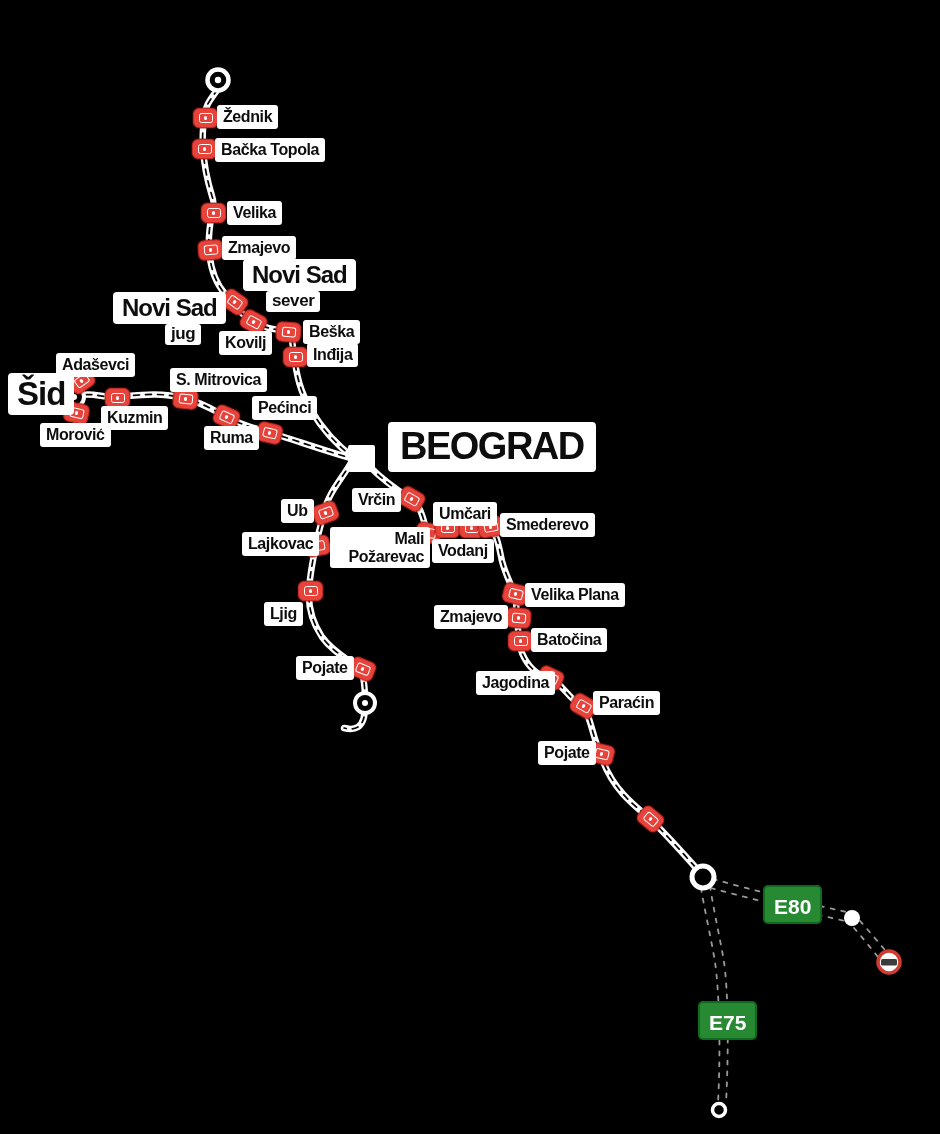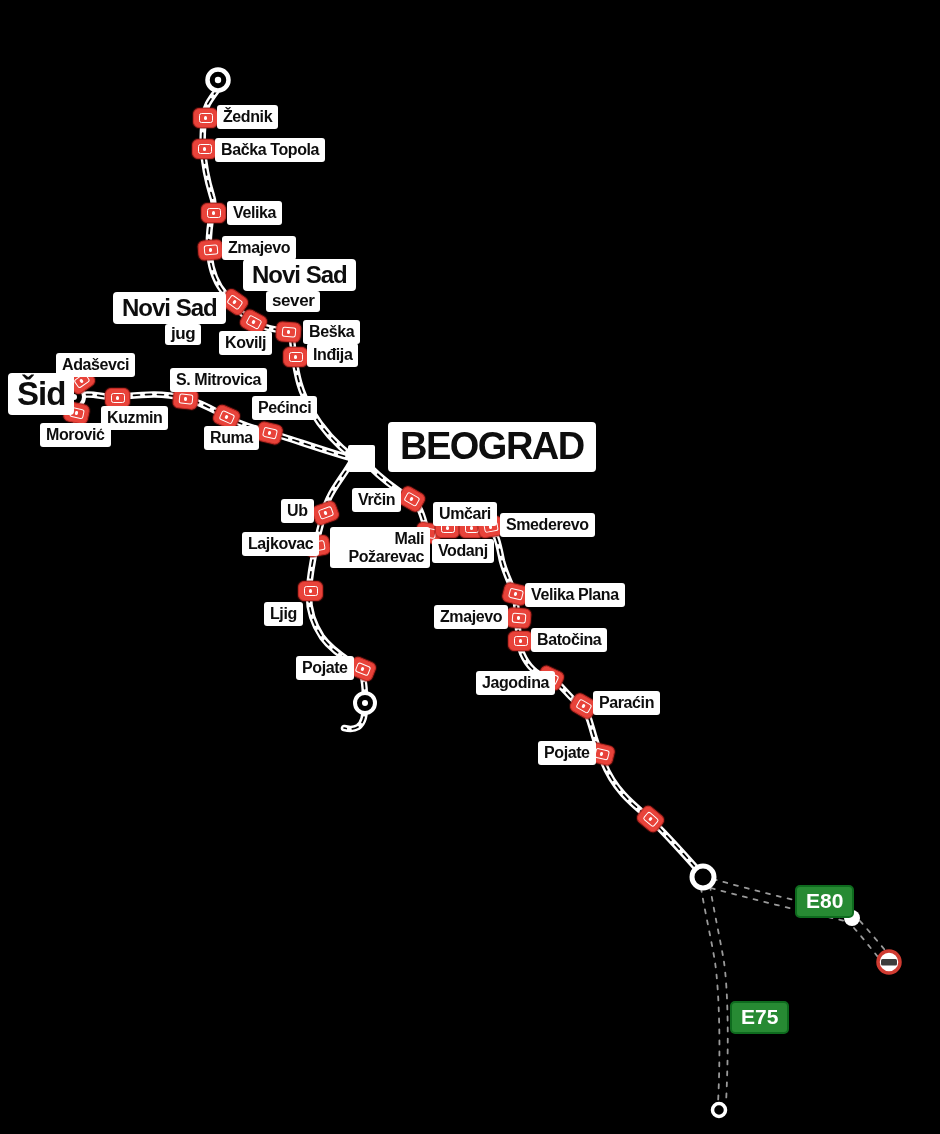--- a/index.html
+++ b/index.html
@@ -13,21 +13,21 @@
   .beograd{font-size:38px;padding:4px 12px;letter-spacing:-1.5px;}
   .sid{font-size:33px;}
   .preljina{font-size:31px;}
   .two-line{white-space:normal;width:88px;text-align:right;}
   .cam{position:absolute;width:23px;height:18px;margin:-9px 0 0 -11px;background:#e8433a;
        border:1px solid #c22b25;border-radius:6px;display:flex;align-items:center;justify-content:center;
        box-shadow:0 0 0 1px rgba(120,20,15,.4);}
   .cam::before{content:"";width:12px;height:8px;border:1.6px solid #fff;border-radius:2.5px;}
   .cam::after{content:"";position:absolute;width:3.5px;height:3.5px;background:#fff;border-radius:50%;}
   .badge{position:absolute;background:#278a33;color:#fff;font-weight:700;font-size:21px;
-         padding:2px 9px 3px;border-radius:5px;border:2px solid #0e6b1e;letter-spacing:0;margin-left:32px;}
+         padding:8px 9px 3px;border-radius:5px;border:2px solid #0e6b1e;letter-spacing:0;}
 </style>
 </head>
 <body>
 
 <div id="map">
 
   <svg id="routes" width="940" height="1134" viewBox="0 0 940 1134">
     <g fill="none" stroke="#ffffff" stroke-width="6.5" stroke-linecap="round" stroke-linejoin="round">
       <path d="M218,89 C210,100 205,106 204,117 C203,129 202,136 203,148 C204,166 208,183 212,196 C215,205 213,203 212,212 C210,224 208,237 209,249 C210,266 215,283 226,295 C233,303 240,314 252,321 C264,328 272,329 287,331 C293,332 292,344 294,356 C297,377 300,391 311,410 C322,429 338,446 354,458"></path>
       <path d="M74,397 C90,391 102,398 116,397 C140,395 160,392 184,398 C200,402 212,409 225,416 C240,424 252,428 268,432 C292,439 322,450 354,459"></path>

